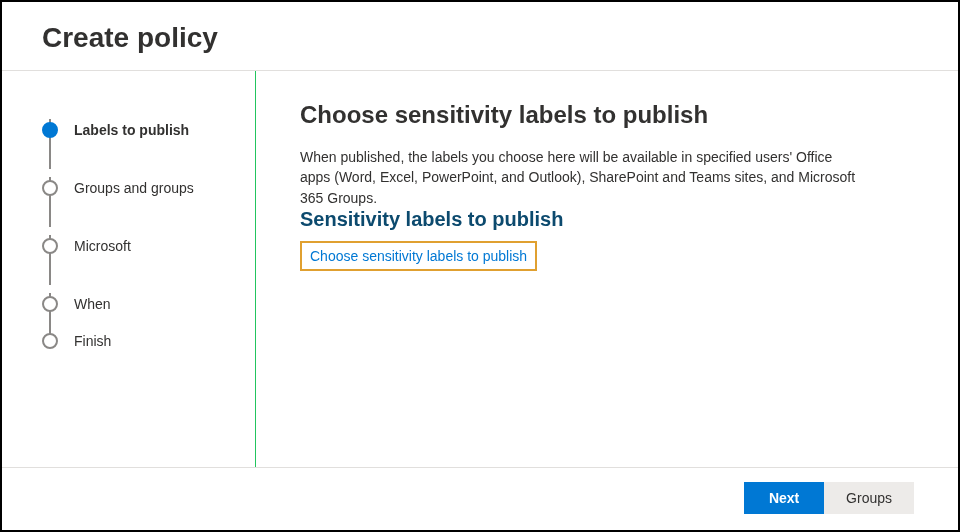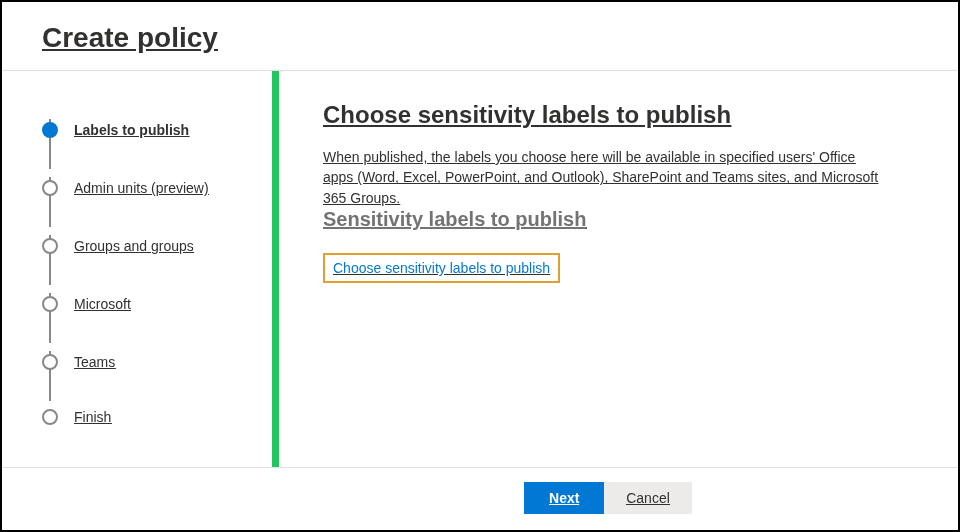--- a/index.html
+++ b/index.html
@@ -1,15 +1,15 @@
 <!DOCTYPE html>
 <html><head>
   <meta charset="utf-8">
   <style>
-    * { box-sizing: border-box; margin: 0; padding: 0; text-decoration: underline; }
+    * { box-sizing: border-box; margin: 0; padding: 0; }
     body {
       font-family: "Segoe UI", -apple-system, BlinkMacSystemFont, sans-serif;
       background: #fff;
       color: #323130;
       width: 960px;
       height: 532px;
       border: 2px solid #000;
       display: flex;
       flex-direction: column;
     }
@@ -21,35 +21,35 @@
       font-size: 28px;
       font-weight: 700;
       color: #323130;
     }
     .body {
       flex: 1;
       display: flex;
       overflow: hidden;
     }
     .sidebar {
-      width: 277px;
-      border-right: 7px solid #22c55e;
+      width: 254px;
+      border-right: 1px solid #22c55e;
       padding: 30px 32px 20px 40px;
     }
     .steps {
       list-style: none;
       position: relative;
     }
     .step {
       display: flex;
       align-items: center;
       position: relative;
       min-height: 58px;
     }
-    .step:last-child { min-height: auto; margin-top: 18px; }
+    .step:last-child { min-height: auto; }
     .step-line {
       position: absolute;
       left: 7px;
       top: 18px;
       bottom: -10px;
       width: 2px;
       background: #8a8886;
     }
     .step:last-child .step-line { display: none; }
     .step-marker {
@@ -86,39 +86,39 @@
     }
     .main-desc {
       font-size: 14px;
       line-height: 1.45;
       color: #323130;
       max-width: 560px;
     }
     .sub-heading {
       font-size: 20px;
       font-weight: 700;
-      margin-bottom: 22px;
-      color: #737373;
+      margin-bottom: 10px;
+      color: #0c4a6e;
     }
     .link-highlight {
       display: inline-block;
       border: 2px solid #e0a030;
       padding: 4px 8px;
     }
     .link-highlight a {
       color: #0078d4;
       text-decoration: none;
       font-size: 14px;
       cursor: pointer;
     }
     .footer {
       border-top: 1px solid #e1dfdd;
       padding: 14px 44px 16px 300px;
       display: flex;
-      justify-content: center;
+      justify-content: flex-end;
       align-items: center;
     }
     .btn {
       font-family: inherit;
       font-size: 14px;
       padding: 8px 22px;
       border: none;
       cursor: pointer;
       min-width: 80px;
     }
@@ -143,36 +143,31 @@
   <nav class="sidebar">
     <ul class="steps">
       <li class="step active">
         <span class="step-line"></span>
         <span class="step-marker"></span>
         <span class="step-label">Labels to publish</span>
       </li>
       <li class="step">
         <span class="step-line"></span>
         <span class="step-marker"></span>
-        <span class="step-label">Admin units (preview)</span>
-      </li>
-      <li class="step">
-        <span class="step-line"></span>
-        <span class="step-marker"></span>
         <span class="step-label">Groups and groups</span>
       </li>
       <li class="step">
         <span class="step-line"></span>
         <span class="step-marker"></span>
         <span class="step-label">Microsoft</span>
       </li>
       <li class="step">
         <span class="step-line"></span>
         <span class="step-marker"></span>
-        <span class="step-label">Teams</span>
+        <span class="step-label">When</span>
       </li>
       <li class="step">
 
         <span class="step-marker"></span>
         <span class="step-label">Finish</span>
       </li>
     </ul>
   </nav>
 
   <main class="main">
@@ -180,14 +175,14 @@
     <p class="main-desc">When published, the labels you choose here will be available in specified users' Office apps (Word, Excel, PowerPoint, and Outlook), SharePoint and Teams sites, and Microsoft 365 Groups.</p>
     <h3 class="sub-heading">Sensitivity labels to publish</h3>
     <div class="link-highlight">
       <a>Choose sensitivity labels to publish</a>
     </div>
   </main>
 </div>
 
 <div class="footer">
   <button class="btn btn-primary">Next</button>
-  <button class="btn btn-secondary">Cancel</button>
+  <button class="btn btn-secondary">Groups</button>
 </div>
 
 </body></html>

